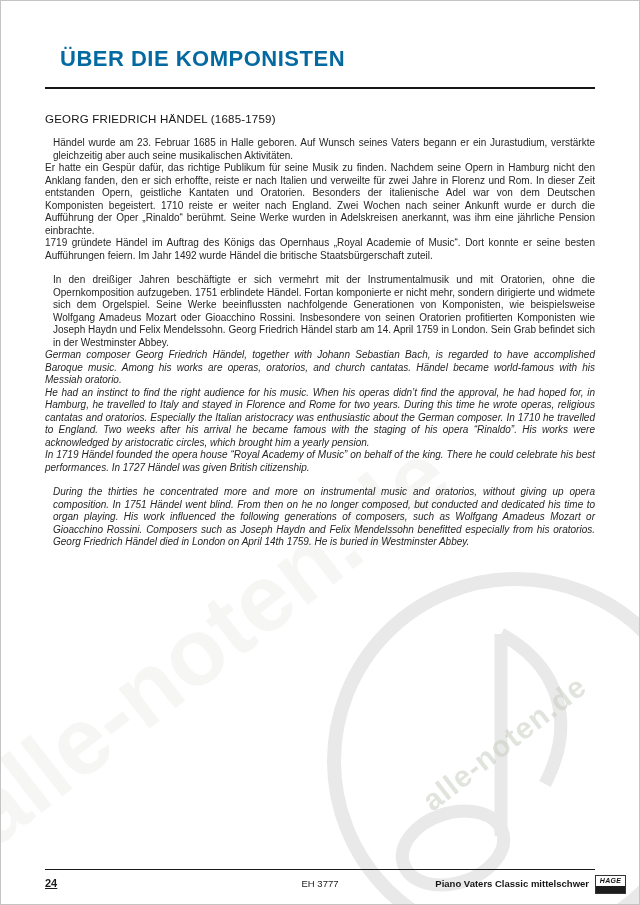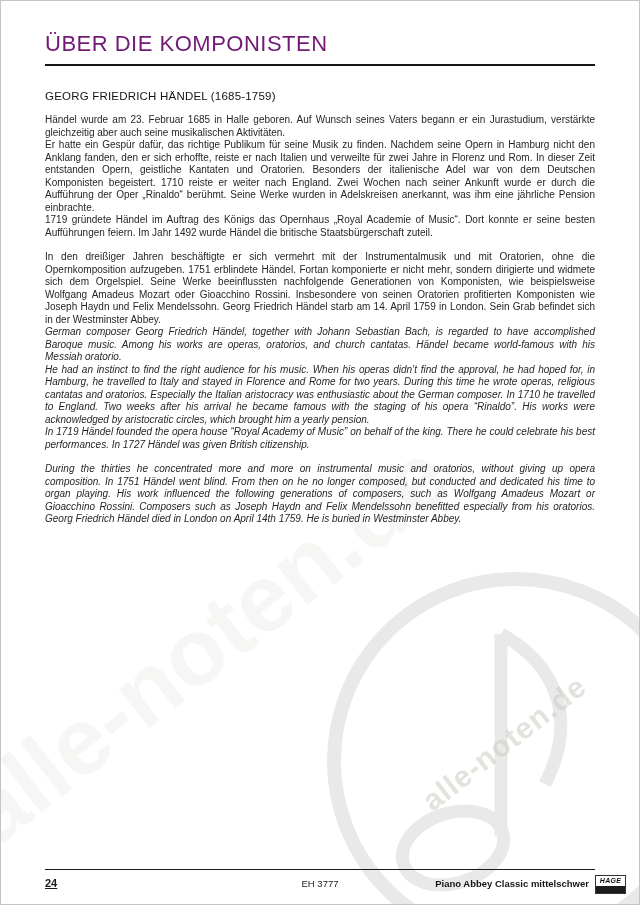--- a/index.html
+++ b/index.html
@@ -49,46 +49,46 @@
     opacity: 0.10;
     white-space: nowrap;
   }
   
   .content {
     position: relative;
     z-index: 1;
     padding: 30px 44px 0 44px;
   }
   .page-title {
-    margin: 0;
+    margin: 15px;
     font-size: 22px;
-    font-weight: normal;
+    font-weight: bold;
     letter-spacing: 0.5px;
-    color: #701a75;
+    color: #0369a1;
   }
   .title-rule {
     height: 2px;
     background: #161616;
     margin-top: 7px;
   }
   .composer-heading {
     margin: 24px 0 12px 0;
     font-size: 11.5px;
     font-weight: normal;
     letter-spacing: 0.2px;
     color: #141414;
   }
   .content p {
     margin: 0;
     font-size: 10px;
     line-height: 12.5px;
     text-align: justify;
     color: #262626;
   }
-  p.gap { margin-top: 12px; }
+  p.gap { margin-top: 12px; margin-left: 8px; }
   p.secgap { }
   .en { font-style: italic; color: #2b2b2b; }
   
   .footer-rule {
     position: absolute;
     left: 44px;
     right: 44px;
     top: 868px;
     height: 1px;
     background: #1a1a1a;
@@ -180,20 +180,20 @@
     <p class="en secgap">German composer Georg Friedrich Händel, together with Johann Sebastian Bach, is regarded to have accomplished Baroque music. Among his works are operas, oratorios, and church cantatas. Händel became world-famous with his Messiah oratorio.</p>
     <p class="en">He had an instinct to find the right audience for his music. When his operas didn’t find the approval, he had hoped for, in Hamburg, he travelled to Italy and stayed in Florence and Rome for two years. During this time he wrote operas, religious cantatas and oratorios. Especially the Italian aristocracy was enthusiastic about the German composer. In 1710 he travelled to England. Two weeks after his arrival he became famous with the staging of his opera “Rinaldo”. His works were acknowledged by aristocratic circles, which brought him a yearly pension.</p>
     <p class="en">In 1719 Händel founded the opera house “Royal Academy of Music” on behalf of the king. There he could celebrate his best performances. In 1727 Händel was given British citizenship.</p>
     <p class="en gap">During the thirties he concentrated more and more on instrumental music and oratorios, without giving up opera composition. In 1751 Händel went blind. From then on he no longer composed, but conducted and dedicated his time to organ playing. His work influenced the following generations of composers, such as Wolfgang Amadeus Mozart or Gioacchino Rossini. Composers such as Joseph Haydn and Felix Mendelssohn benefitted especially from his oratorios. Georg Friedrich Händel died in London on April 14th 1759. He is buried in Westminster Abbey.</p>
   </div>
 
   <div class="footer-rule"></div>
   <div class="footer">
     <span class="pageno">24</span>
     <span class="catalog">EH 3777</span>
-    <span class="series">Piano Abbey Classic mittelschwer</span>
+    <span class="series">Piano Vaters Classic mittelschwer</span>
     <span class="hage-logo">
       <span class="hage-text" style="display:block;">HAGE</span>
       <span class="hage-bar" style="display:block;"></span>
     </span>
   </div>
 
 </div>
 
 </body></html>

